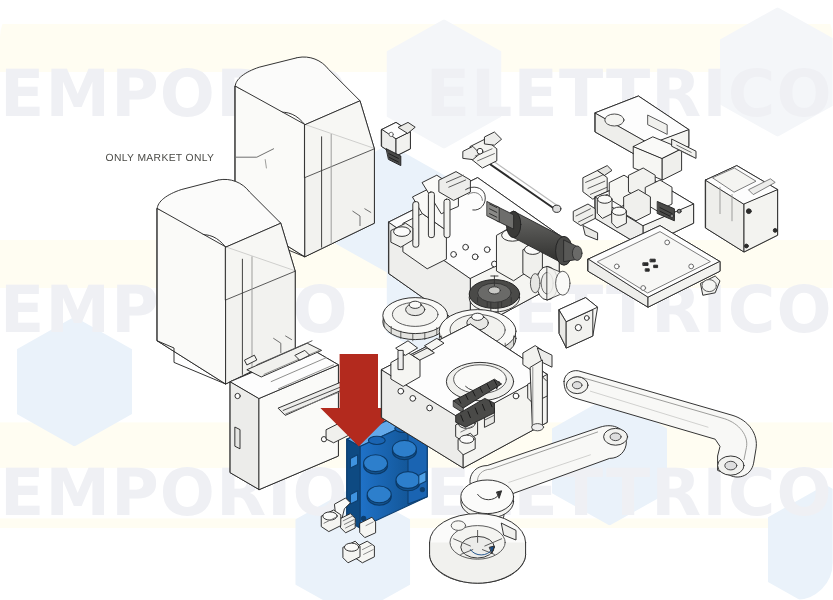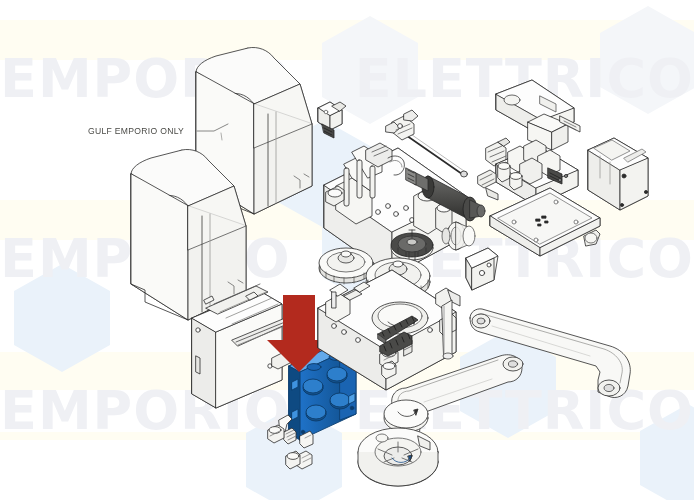--- a/index.html
+++ b/index.html
@@ -2,21 +2,21 @@
 <html><head>
 <meta charset="utf-8">
 <style>
   html,body{margin:0;padding:0;background:#fff;}
   body{font-family:"Liberation Sans",sans-serif;}
   #stage{
     position:relative;width:694px;height:500px;overflow:hidden;
     background:#ffffff;
   }
   
-  .wm-layer{position:absolute;inset:0;overflow:hidden;pointer-events:none;}
+  .wm-layer{position:absolute;inset:0;overflow:hidden;pointer-events:none;border-radius:31px;}
   .wm-band{
     position:absolute;left:0;width:694px;height:52px;
     display:flex;align-items:center;white-space:nowrap;
     font-family:"DejaVu Sans",sans-serif;
     font-weight:bold;font-size:54px;letter-spacing:1px;
     color:#eff0f4;
   }
   .wm-band .wm-gap{display:inline-block;width:66px;}
   .wm-hex{
     position:absolute;width:96px;height:108px;
@@ -552,15 +552,15 @@
       </g>
 
       <g>
         <path d="M197 131 L214 131 L228 124" fill="none" stroke="#6a6a68" stroke-width="0.8"></path>
         <path d="M221 133 L222 140" fill="none" stroke="#9a9a98" stroke-width="0.8"></path>
       </g>
 
     </g>
   </svg>
 
-  <div class="label" style="left:88px;top:126px;">GULF EMPORIO ONLY</div>
+  <div class="label" style="left:88px;top:126px;">ONLY MARKET ONLY</div>
 
 </div>
 
 </body></html>

